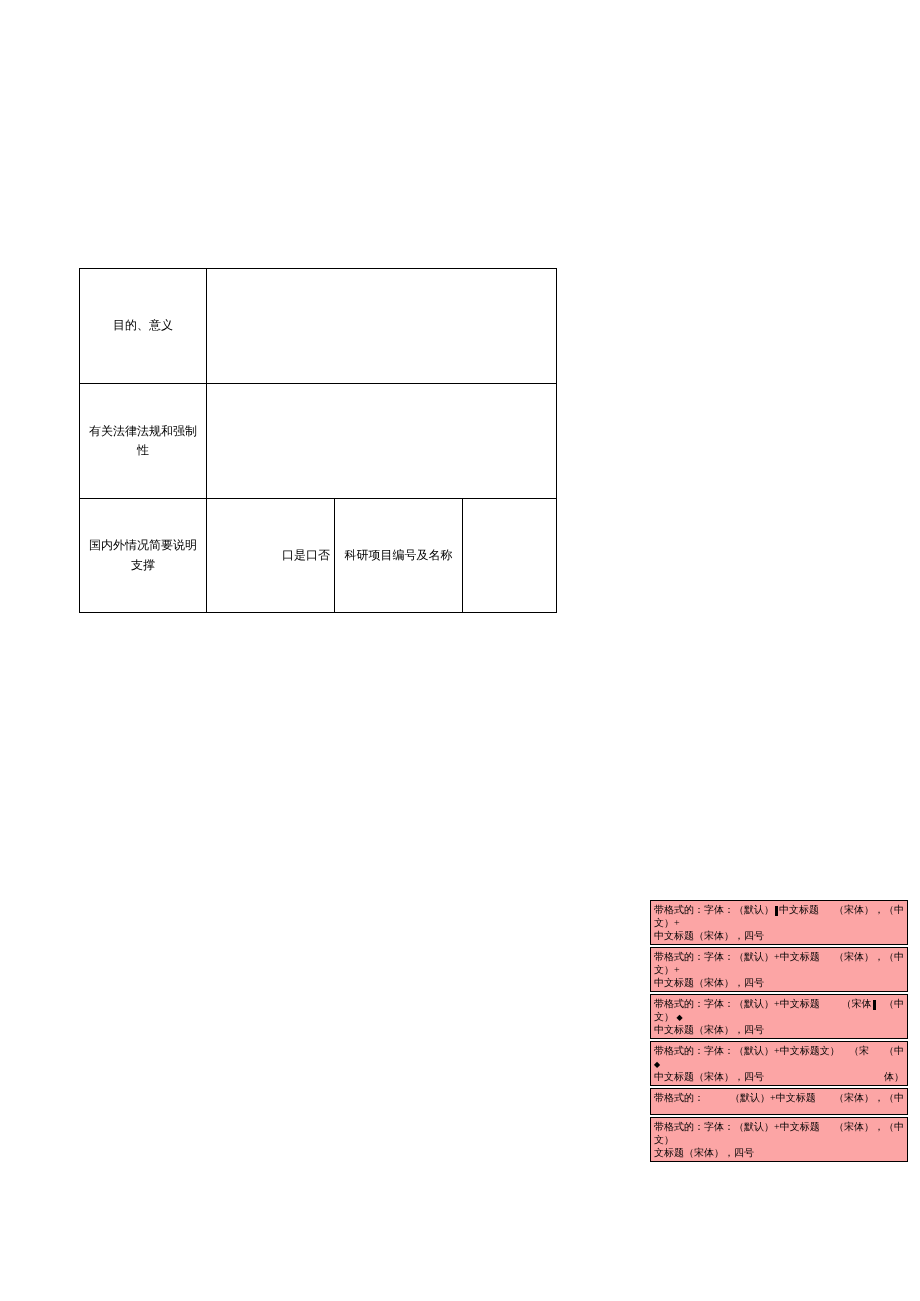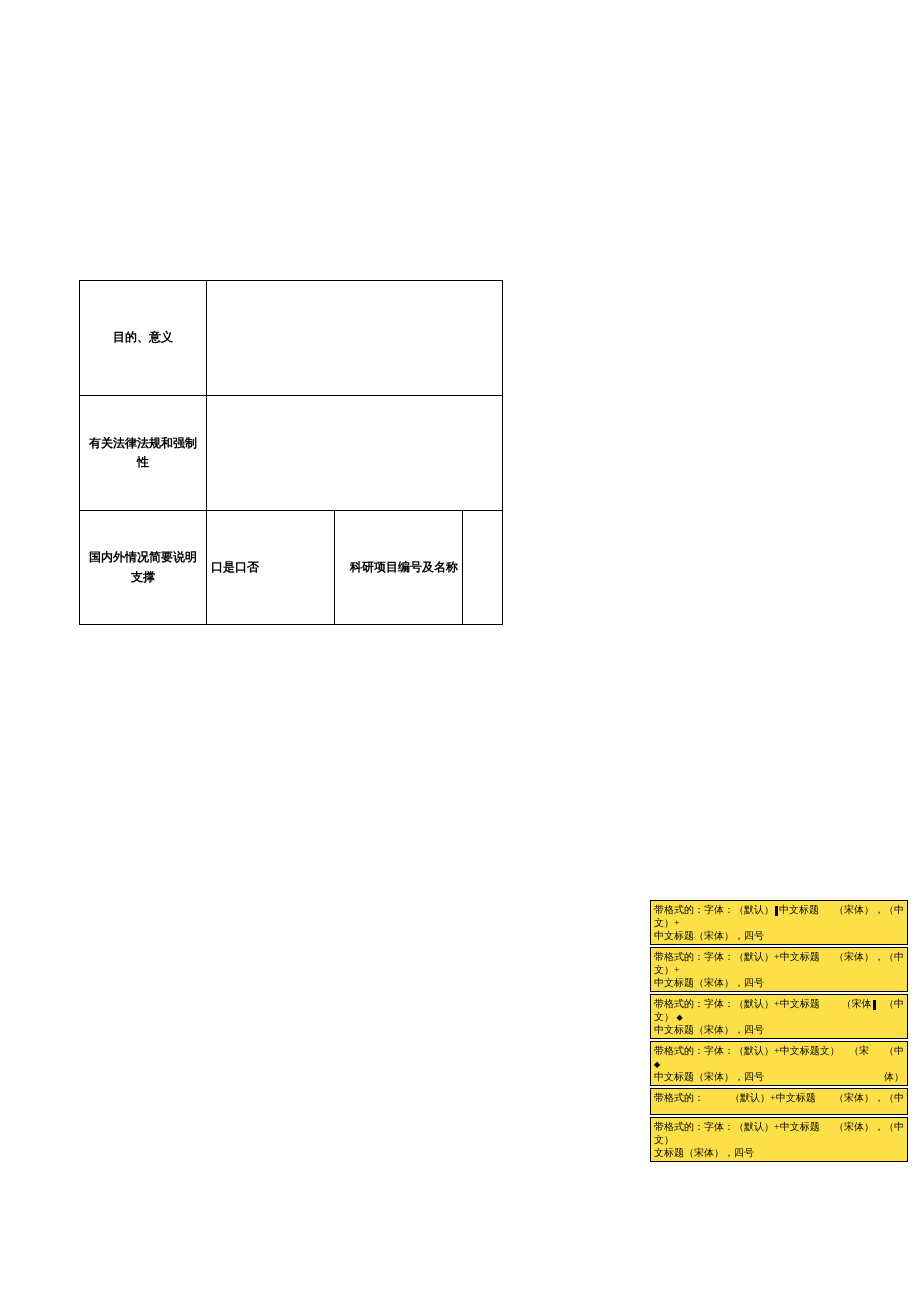--- a/index.html
+++ b/index.html
@@ -10,24 +10,23 @@
     body {
       font-family: "SimSun", "宋体", serif;
       background: #ffffff;
       width: 920px;
       height: 1301px;
       position: relative;
     }
     .main-table {
       position: absolute;
       left: 79px;
-      top: 280px;
+      top: 268px;
       border-collapse: collapse;
-      width: 424px;
-      font-weight: bold;
+      width: 478px;
     }
     .main-table td {
       border: 1px solid #000;
       font-size: 12px;
       padding: 4px;
     }
     .label-cell {
       width: 127px;
       text-align: center;
       vertical-align: middle;
@@ -40,41 +39,42 @@
       height: 115px;
     }
     .row-last {
       height: 114px;
     }
     .checkbox-cell {
       font-size: 12px;
       vertical-align: middle;
       padding-left: 4px;
       width: 128px;
+      text-align: right;
     }
     .sub-label {
       width: 128px;
-      text-align: right;
+      text-align: center;
       vertical-align: middle;
       font-size: 12px;
     }
     .comments-panel {
       position: absolute;
       left: 650px;
       top: 900px;
       width: 258px;
       font-size: 10px;
     }
     .comment-box {
       border: 1px solid #000;
       padding: 2px 3px;
       margin-bottom: 2px;
       line-height: 1.3;
       position: relative;
-      background: #fde047;
+      background: #fca5a5;
     }
     .comment-line {
       display: flex;
       align-items: baseline;
     }
     .comment-main {
       flex: 1;
     }
     .comment-right {
       white-space: nowrap;

